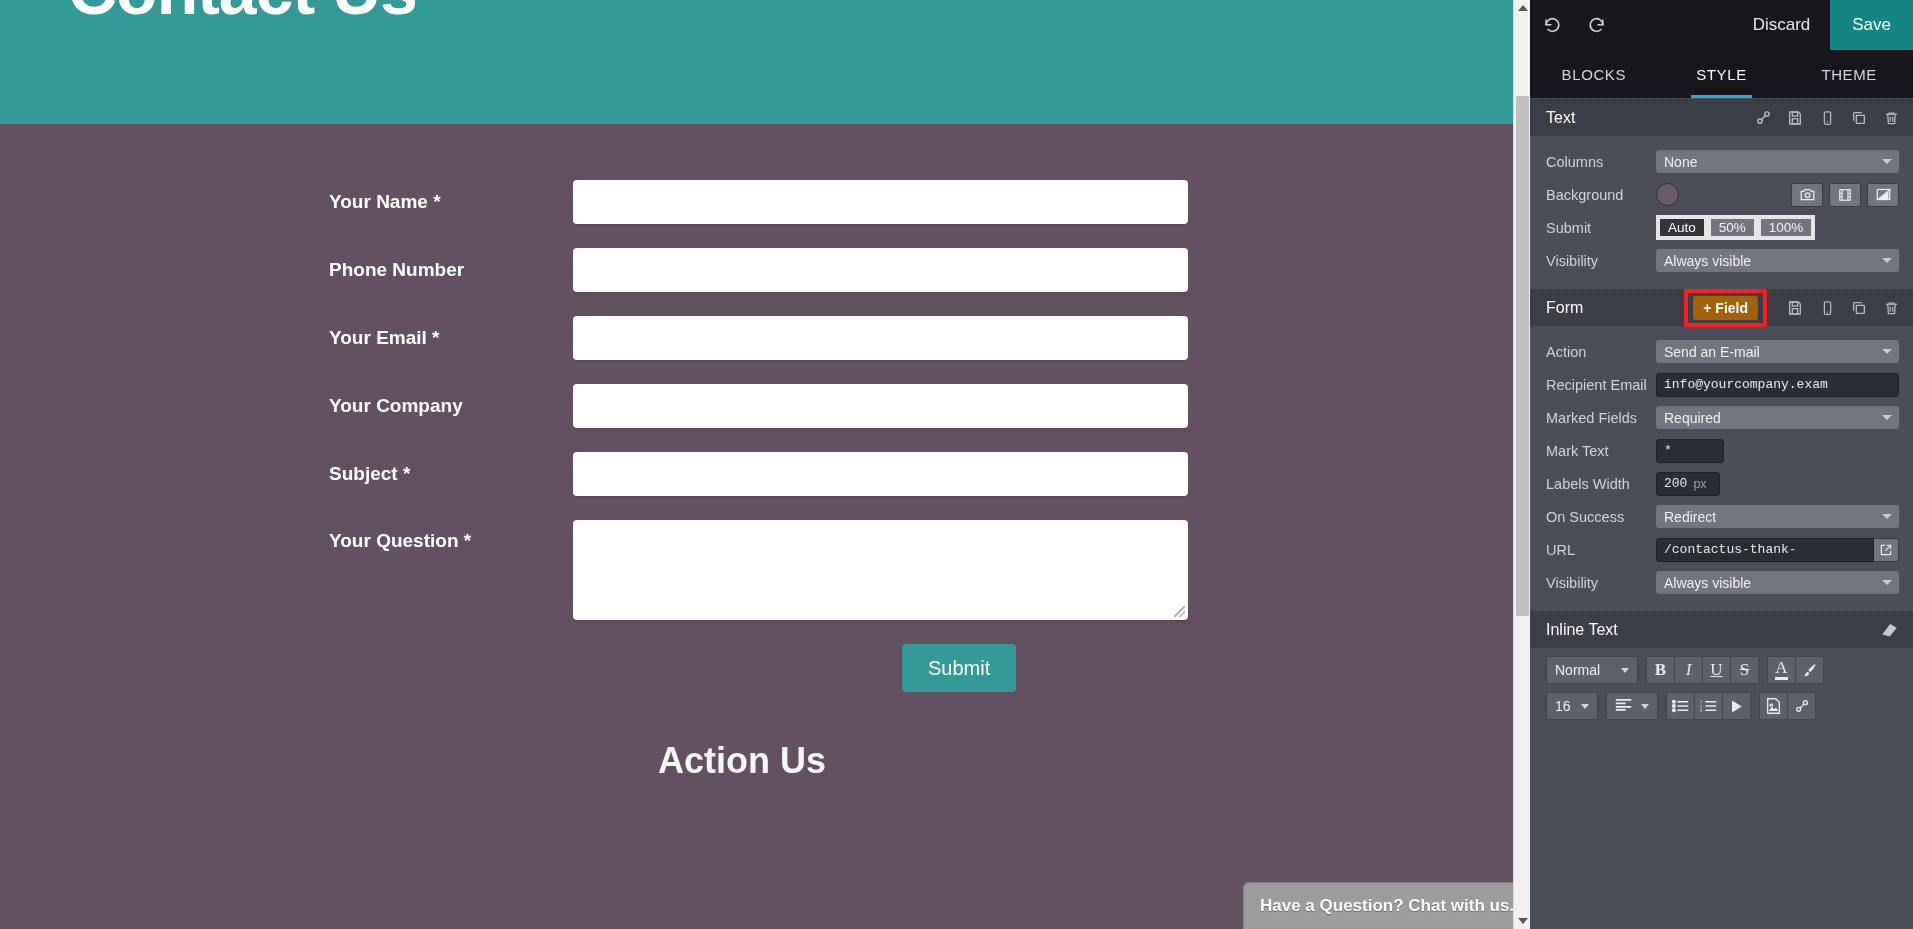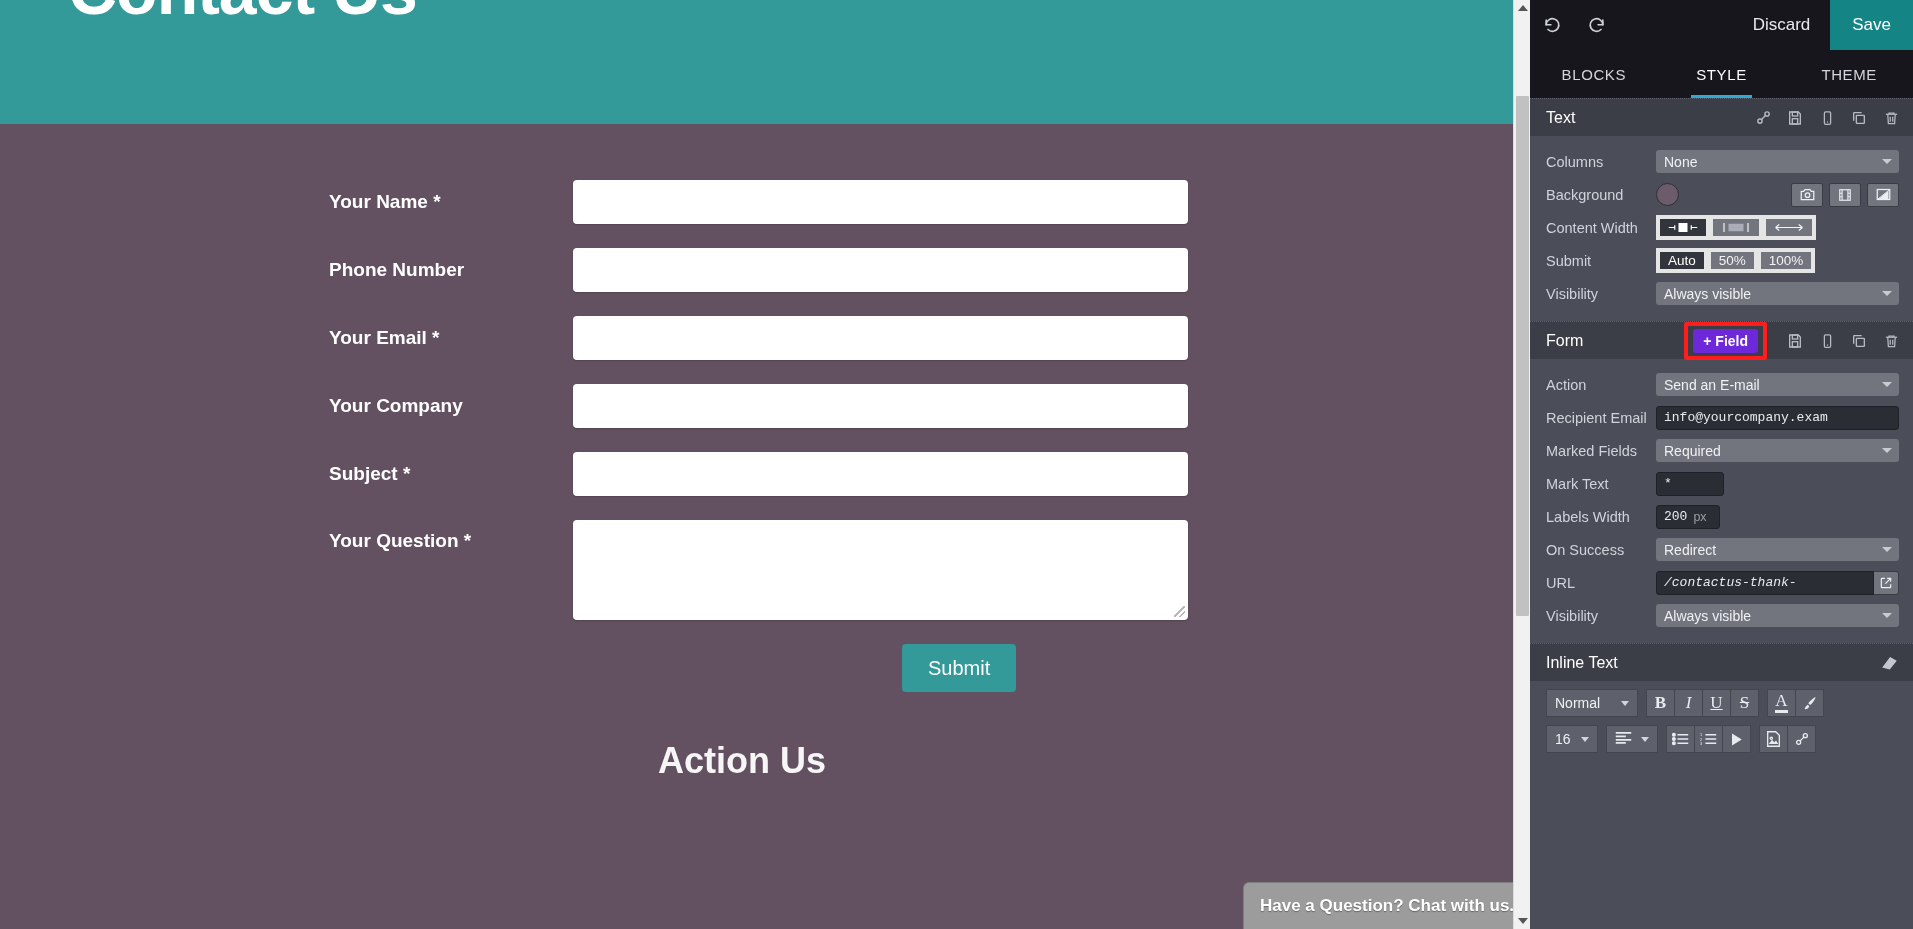--- a/index.html
+++ b/index.html
@@ -178,34 +178,34 @@
   .txtin {
     background:#2b2d34; border:1px solid #202128; border-radius:3px; height:24px;
     color:#e9ebef; font-family:"Liberation Mono", monospace; font-size:13px;
     display:flex; align-items:center; padding:0 7px; width:100%;
     white-space:nowrap; overflow:hidden;
   }
   .txtin.small { width:68px; }
   .txtin.num { width:64px; justify-content:flex-start; }
   .unit { color:#9a9ea7; font-size:12.5px; margin-left:6px; font-family:"Liberation Sans",sans-serif;}
   .urlrow { display:flex; width:100%; }
-  .urlrow .txtin { border-radius:3px 0 0 3px;font-style:italic; }
+  .urlrow .txtin { border-radius:3px 0 0 3px; }
   .extbtn {
     width:28px; height:24px; background:#72757e; border:1px solid #3a3c44;
     border-left:none; border-radius:0 3px 3px 0;
     display:flex; align-items:center; justify-content:center; cursor:pointer; color:#f0f1f4;
   }
 
   
   .hl {
     position:relative; border:4px solid #ff1d1d; border-radius:2px;
     padding:3px 5px; margin-right:6px;
   }
   .addfield {
-    background:#6d28d9; color:#fff; border:none; border-radius:3px;
+    background:#a16207; color:#fff; border:none; border-radius:3px;
     height:24px; padding:0 10px; font-size:14px; font-weight:bold;
     font-family:"Liberation Sans", sans-serif; cursor:pointer; white-space:nowrap;
   }
 
   .inline-head {
     height:38px; background:#3b3e47; display:flex; align-items:center;
     padding:0 14px 0 16px; border-top:1px dotted #5c5f6a;
   }
   .toolbar { padding:8px 14px 10px 16px; }
   .tgroup { display:flex; margin-bottom:8px; gap:8px; }
@@ -394,45 +394,20 @@
               <svg width="15" height="13" viewBox="0 0 24 20" fill="none" stroke="#eceef2" stroke-width="2">
                 <rect x="2" y="2" width="20" height="16"></rect>
                   <path d="M2 18 22 2" stroke-width="1.4"></path>
                 <path d="M4 17 20 4 20 17z" fill="#eceef2" stroke="none"></path>
               </svg>
             </div>
           </div>
         </div>
       </div>
 
-      <div class="row">
-        <div class="rlabel">Content Width</div>
-        <div class="rctl">
-          <div class="seg">
-            <div class="sg on">
-              <svg width="30" height="11" viewBox="0 0 40 14" fill="none" stroke="#ffffff" stroke-width="1.6">
-                <path d="M1 7h8M9 4l0 6"></path>
-                  <rect x="14" y="1" width="12" height="12" fill="#ffffff" stroke="none"></rect>
-                <path d="M39 7h-8M31 4l0 6"></path>
-              </svg>
-            </div>
-            <div class="sg">
-              <svg width="30" height="11" viewBox="0 0 40 14" fill="none" stroke="#f2f3f6" stroke-width="1.6">
-                <path d="M4 1v12M36 1v12"></path>
-                  <rect x="10" y="2" width="20" height="10" fill="#b9bcc4" stroke="none" opacity=".8"></rect>
-              </svg>
-            </div>
-            <div class="sg">
-              <svg width="30" height="11" viewBox="0 0 40 14" fill="none" stroke="#f2f3f6" stroke-width="1.6">
-                <path d="M2 7h36M2 7l5-4M2 7l5 4M38 7l-5-4M38 7l-5 4"></path>
-              </svg>
-            </div>
-          </div>
-        </div>
-      </div>
 
       <div class="row">
         <div class="rlabel">Submit</div>
         <div class="rctl">
           <div class="seg">
             <div class="sg on">Auto</div>
             <div class="sg">50%</div>
             <div class="sg">100%</div>
           </div>
         </div>

